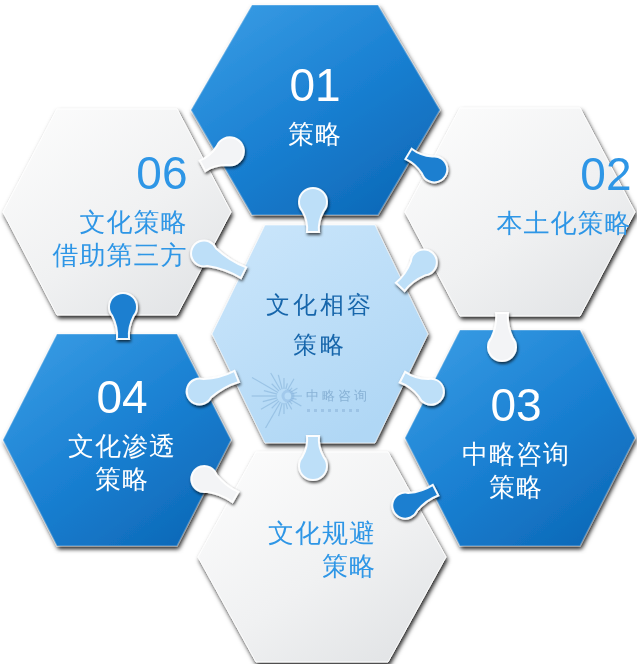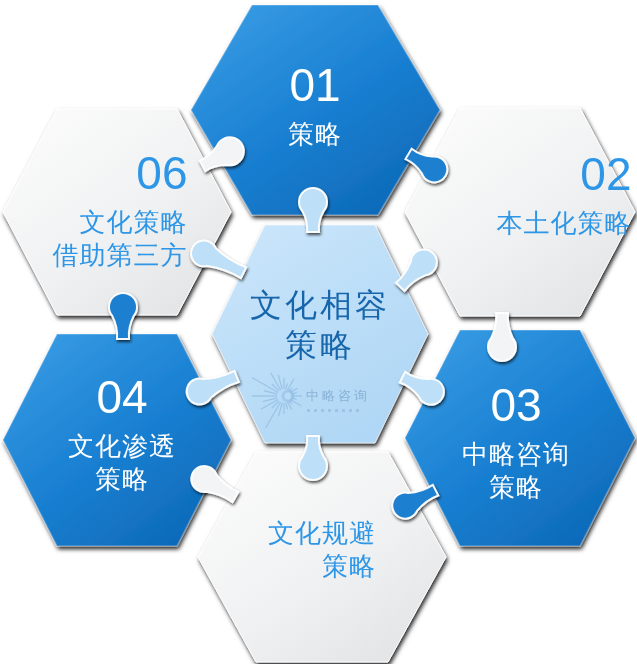--- a/index.html
+++ b/index.html
@@ -7,21 +7,21 @@
     position:relative;width:637px;height:664px;overflow:hidden;background:#ffffff;
     font-family:"Liberation Sans","DejaVu Sans",sans-serif;
   }
   .stage svg{position:absolute;left:0;top:0;}
   .hex-label{position:absolute;transform:translate(-50%,-50%);text-align:center;white-space:nowrap;}
   .hex-label .num{font-size:46px;line-height:50px;margin-bottom:8px;font-weight:400;}
   .hex-label .line{font-size:26px;line-height:33px;letter-spacing:1px;font-weight:400;}
   .hex-label .line:empty{display:none;}
   .on-blue{color:#ffffff;}
   .on-white{color:#2E96E6;text-align:right;}
-  .center-label .line{font-size:32px;line-height:40px;letter-spacing:3px;color:#1766AB;}
+  .center-label .line{font-size:24px;line-height:40px;letter-spacing:3px;color:#1766AB;}
   .wm-text{
     position:absolute;left:306px;top:387px;font-size:13px;line-height:18px;
     letter-spacing:3px;color:rgba(125,168,205,0.8);
   }
   .wm-dots{
     position:absolute;left:307px;top:409px;width:56px;height:3px;
     background:repeating-linear-gradient(90deg,rgba(130,170,210,0.45) 0 3px,transparent 3px 7px);
   }
 </style>
 </head>

